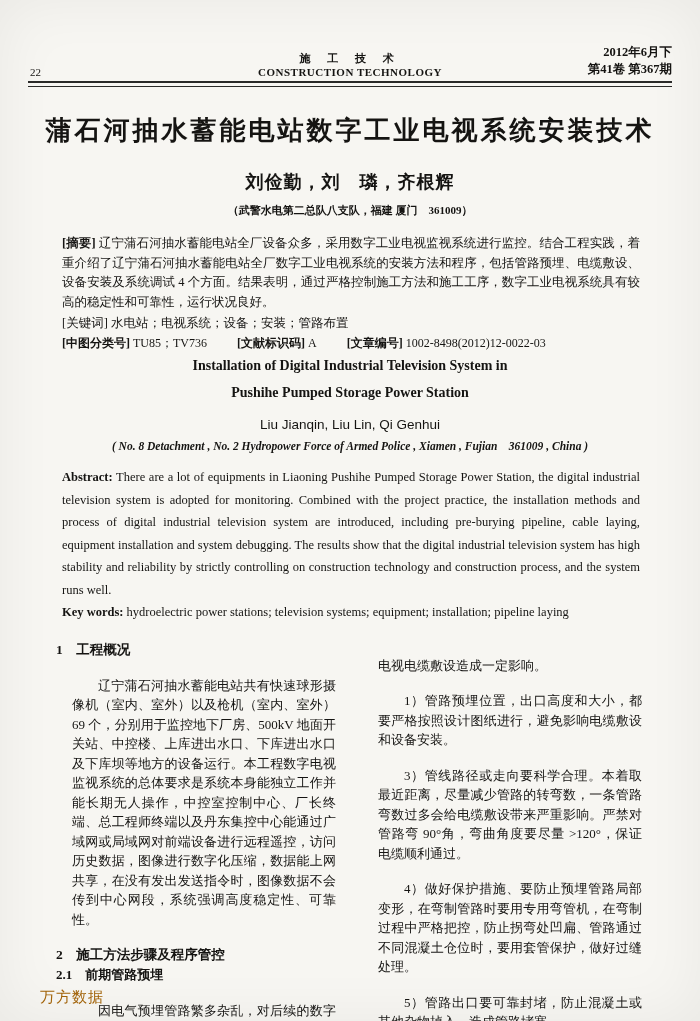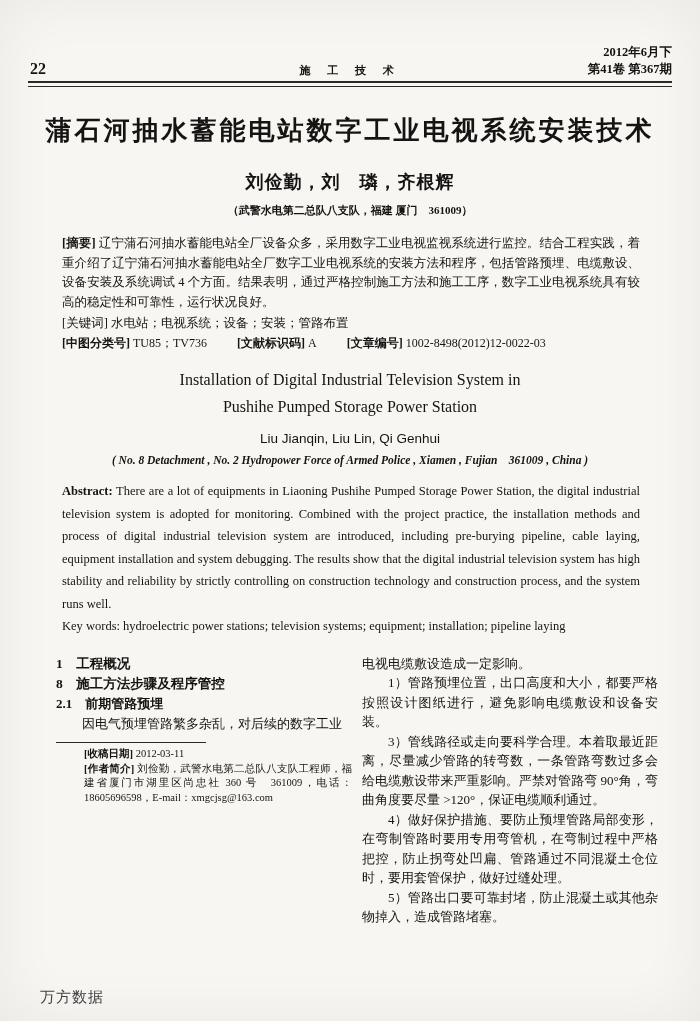--- a/index.html
+++ b/index.html
@@ -5,71 +5,72 @@
   html,body{margin:0;padding:0;}
   .page{
     width:700px;height:1021px;position:relative;overflow:hidden;
     background:#f7f6f2;
     color:#151412;
     font-family:"Liberation Serif", serif;
     box-shadow:inset 0 0 60px rgba(0,0,0,0.06);
   }
   
   .hdr{position:relative;height:80px;}
-  .hdr-pagenum{position:absolute;left:30px;bottom:2px;font-size:16px;font-weight:700;text-align:right;}
+  .hdr-pagenum{position:absolute;left:30px;bottom:2px;font-size:11px;font-weight:400;text-align:right;}
   .hdr-center{position:absolute;left:0;right:0;bottom:2px;text-align:center;}
   .hdr-journal-cn{font-size:11px;font-weight:700;letter-spacing:7px;}
   .hdr-journal-en{font-size:11px;font-weight:700;letter-spacing:0.5px;}
   .hdr-right{position:absolute;right:28px;bottom:2px;text-align:right;font-size:12.5px;font-weight:700;line-height:17px;}
   .rule-double{margin:1px 28px 0 28px;height:3px;border-top:2.5px solid #2a2a28;border-bottom:1.5px solid #2a2a28;}
   
   .title-cn{margin:26px 40px 0 40px;text-align:center;font-size:26px;font-weight:700;letter-spacing:3px;}
   .authors-cn{margin-top:22px;text-align:center;font-size:18px;font-weight:700;letter-spacing:1px;}
   .affil-cn{margin-top:9px;text-align:center;font-size:11px;font-weight:700;}
   
   .abs-cn{margin:16px 60px 0 62px;font-size:12.5px;line-height:19.5px;text-align:justify;}
   .abs-cn .lbl{font-weight:700;}
   .kw-cn{margin:2px 60px 0 62px;font-size:12.5px;line-height:19px;}
   .kw-cn .lbl{font-weight:400;}
   .class-line{margin:2px 60px 0 62px;font-size:12px;display:flex;column-gap:30px;white-space:nowrap;}
   .class-line .lbl{font-weight:700;}
   
-  .title-en{margin-top:14px;text-align:center;font-size:16px;font-weight:400;line-height:27px;}
+  .title-en{text-align:center;font-size:14px;font-weight:700;line-height:27px;}
   .authors-en{margin-top:11px;text-align:center;font-size:13.5px;font-family:"Liberation Sans",sans-serif;}
   .affil-en{margin-top:7px;text-align:center;font-size:11.5px;font-style:italic;font-weight:700;}
   
   .abs-en{margin:12px 60px 0 62px;font-size:12.5px;line-height:22.5px;text-align:justify;}
   .abs-en .lbl{font-weight:700;font-style:normal;}
   .kw-en{margin:0 60px 0 62px;font-size:12.5px;line-height:22.5px;text-align:justify;}
-  .kw-en .lbl{font-weight:400;margin-top:40px;}
+  .kw-en .lbl{font-weight:700;margin-top:40px;}
   
   .columns{margin:16px 42px 0 56px;display:flex;column-gap:10px;}
   .col{flex:1;font-size:13px;line-height:19.5px;text-align:justify;}
   .col h3{margin:0;font-size:13.5px;font-weight:700;line-height:20px;}
   .col h4{margin:0;font-size:13px;font-weight:700;line-height:20px;}
-  .col p{margin:0;}
+  .col p{margin:16px;}
   .col p.indent{text-indent:2em;}
   
   .footnote-rule{margin-top:9px;width:150px;border-top:1.5px solid #2a2a28;}
   .footnote{margin-top:4px;font-size:10.5px;line-height:14.5px;text-align:justify;}
   .footnote .lbl{font-weight:700;}
   .fn-entry{margin:0;padding-left:28px;}
   
-  .watermark{position:absolute;left:40px;bottom:14px;font-size:15px;color:#404040;
+  .watermark{position:absolute;left:40px;bottom:14px;font-size:15px;color:#a16207;
     font-family:"Liberation Sans",sans-serif;letter-spacing:1px;margin-top:15px;}
 </style>
 </head>
 <body>
 
 <div class="page">
 
   <div class="hdr">
     <div class="hdr-pagenum">22</div>
     <div class="hdr-center">
       <div class="hdr-journal-cn">施 工 技 术</div>
+      <div class="hdr-journal-en">CONSTRUCTION TECHNOLOGY</div>
     </div>
     <div class="hdr-right">
       <div>2012年6月下</div>
       <div>第41卷 第367期</div>
     </div>
   </div>
   <div class="rule-double"></div>
 
   <div class="title-cn">蒲石河抽水蓄能电站数字工业电视系统安装技术</div>
   <div class="authors-cn">刘俭勤，刘　璘，齐根辉</div>
@@ -110,21 +111,22 @@
     <span>There are a lot of equipments in Liaoning Pushihe Pumped Storage Power Station, the digital industrial television system is adopted for monitoring. Combined with the project practice, the installation methods and process of digital industrial television system are introduced, including pre-burying pipeline, cable laying, equipment installation and system debugging. The results show that the digital industrial television system has high stability and reliability by strictly controlling on construction technology and construction process, and the system runs well.</span>
   </div>
   <div class="kw-en">
     <span class="lbl">Key words:</span>
     <span>hydroelectric power stations; television systems; equipment; installation; pipeline laying</span>
   </div>
 
   <div class="columns">
     <div class="col">
       <h3>1　工程概况</h3>
-      <h3>8　施工方法步骤及程序管控</h3>
+      <p class="indent">辽宁蒲石河抽水蓄能电站共有快速球形摄像机（室内、室外）以及枪机（室内、室外）69 个，分别用于监控地下厂房、500kV 地面开关站、中控楼、上库进出水口、下库进出水口及下库坝等地方的设备运行。本工程数字电视监视系统的总体要求是系统本身能独立工作并能长期无人操作，中控室控制中心、厂长终端、总工程师终端以及丹东集控中心能通过广域网或局域网对前端设备进行远程遥控，访问历史数据，图像进行数字化压缩，数据能上网共享，在没有发出发送指令时，图像数据不会传到中心网段，系统强调高度稳定性、可靠性。</p>
+      <h3>2　施工方法步骤及程序管控</h3>
       <h4>2.1　前期管路预埋</h4>
       <p class="indent">因电气预埋管路繁多杂乱，对后续的数字工业</p>
 
       <div class="footnote-rule"></div>
       <div class="footnote">
         <p class="fn-entry">
           <span class="lbl">[收稿日期]</span>
           <span>2012-03-11</span>
         </p>
         <p class="fn-entry">

